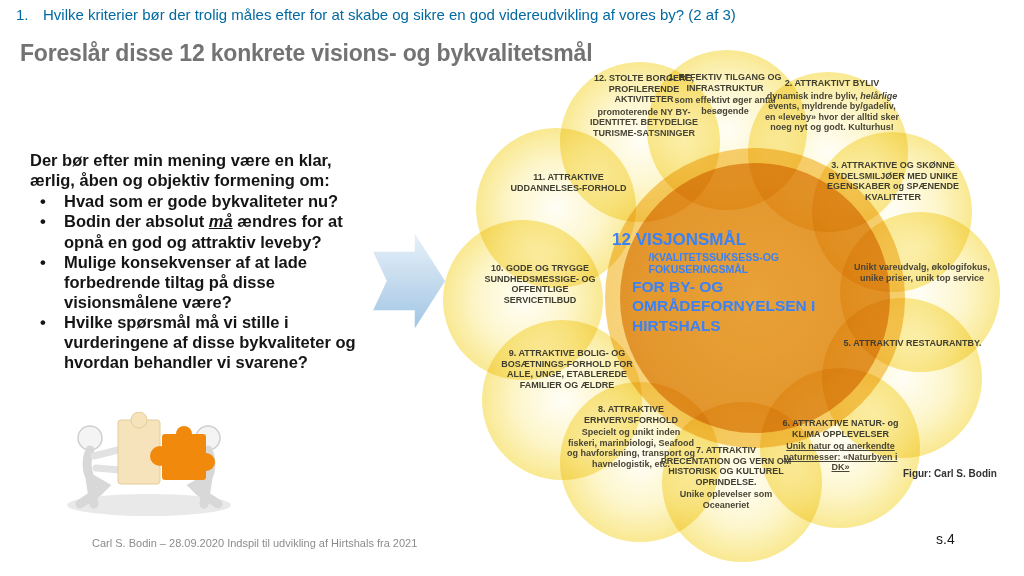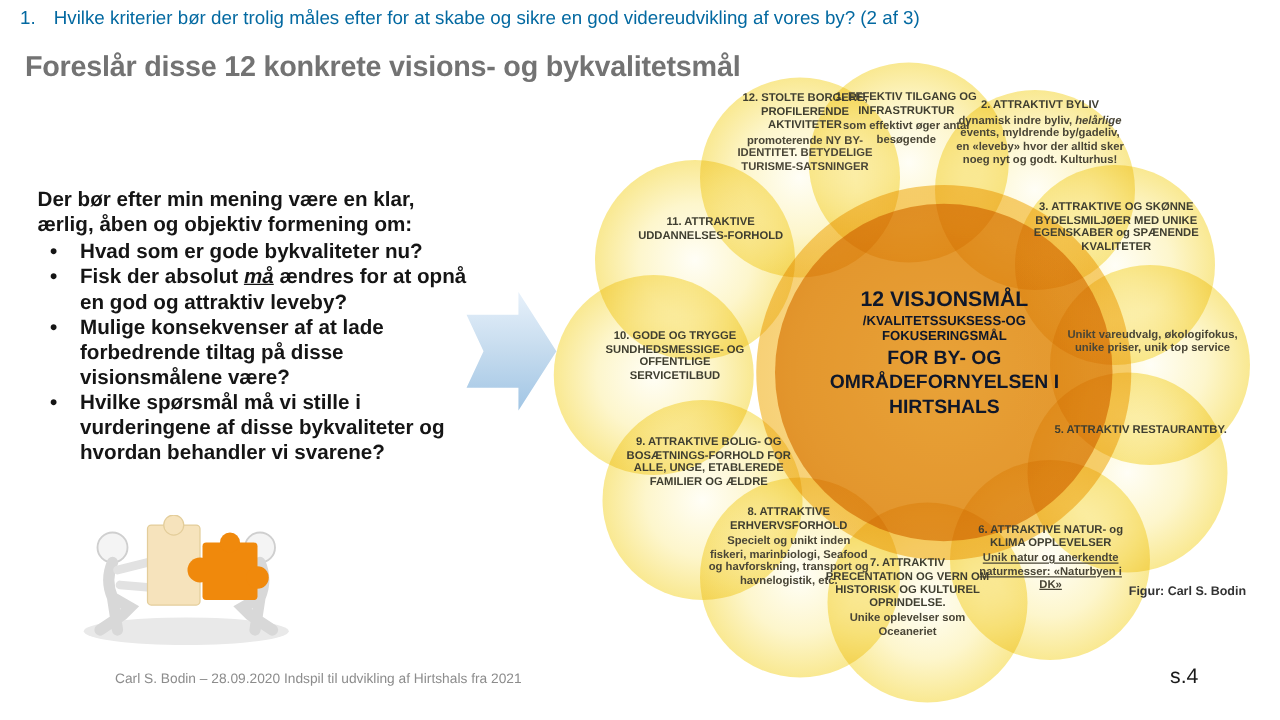--- a/index.html
+++ b/index.html
@@ -26,28 +26,28 @@
   .petal{position:absolute;width:160px;height:160px;border-radius:50%;mix-blend-mode:multiply;
          background:radial-gradient(circle,#fffef6 0%,#fdf6cc 40%,#f9e88f 72%,#f3d44f 100%);}
   .center-ring{position:absolute;left:605px;top:148px;width:300px;height:300px;border-radius:50%;
          mix-blend-mode:multiply;background:radial-gradient(circle,rgba(248,211,122,0.95) 55%,rgba(243,196,88,0.95) 100%);}
   .center-circle{position:absolute;left:620px;top:163px;width:270px;height:270px;border-radius:50%;
          mix-blend-mode:multiply;background:radial-gradient(circle,#efc26e 0%,#e9b257 72%,#e6ab4b 100%);}
 
   .ptxt{position:absolute;z-index:6;text-align:center;font-size:9px;font-weight:700;line-height:1.18;color:#3f3e30;}
   .ptxt .pbody{display:block;margin-top:2px;color:#494536;}
   .u{text-decoration:underline;}
-  .ctxt{position:absolute;left:628px;top:230px;width:255px;z-index:6;text-align:center;color:#0f172a;}
+  .ctxt{position:absolute;left:612px;top:230px;width:255px;z-index:6;text-align:left;color:#3b82f6;}
   .ct1{display:block;font-size:17px;font-weight:700;}
   .ct2{display:block;font-size:10.5px;font-weight:700;max-width:182px;margin:1px auto 2px;}
   .ct3{display:block;font-size:15.5px;font-weight:700;max-width:215px;margin:2px auto 0;line-height:1.25;}
 
   .figure-credit{position:absolute;left:903px;top:468px;font-size:10px;font-weight:600;color:#333;z-index:7;}
   .footer{position:absolute;left:92px;top:537px;font-size:11px;color:#8c8c8c;}
-  .page-number{position:absolute;left:936px;top:531px;font-size:17px;color:#1a1a1a;}
+  .page-number{position:absolute;left:936px;top:531px;font-size:14px;color:#1a1a1a;}
 
   .arrow-wrap{position:absolute;left:372px;top:227px;width:76px;height:108px;}
   .puzzle-wrap{position:absolute;left:60px;top:412px;width:178px;height:108px;}
 </style>
 </head>
 <body>
 
 <div class="slide">
 
   <div class="question">
@@ -56,21 +56,21 @@
 
   <div class="heading">Foreslår disse 12 konkrete visions- og bykvalitetsmål</div>
 
   <div class="left-text">
     <p class="intro">
       <span>Der bør efter min mening være en klar,</span><br>
       <span>ærlig, åben og objektiv formening om:</span>
     </p>
     <ul>
       <li><span>Hvad som er gode bykvaliteter nu?</span></li>
-      <li><span>Fisk der absolut </span><span class="em-u">må</span><span> ændres for at opnå en god og attraktiv leveby?</span></li>
+      <li><span>Bodin der absolut </span><span class="em-u">må</span><span> ændres for at opnå en god og attraktiv leveby?</span></li>
       <li><span>Mulige konsekvenser af at lade forbedrende tiltag på disse visionsmålene være?</span></li>
       <li><span>Hvilke spørsmål må vi stille i vurderingene af disse bykvaliteter og hvordan behandler vi svarene?</span></li>
     </ul>
   </div>
 
   <div class="puzzle-wrap">
     <svg width="178" height="108" viewBox="0 0 178 108">
       <ellipse cx="89" cy="93" rx="82" ry="11" fill="#e9e9e9"></ellipse>
 
       <circle cx="30" cy="26" r="12" fill="#f4f4f4" stroke="#cfcfcf" stroke-width="1.5"></circle>

